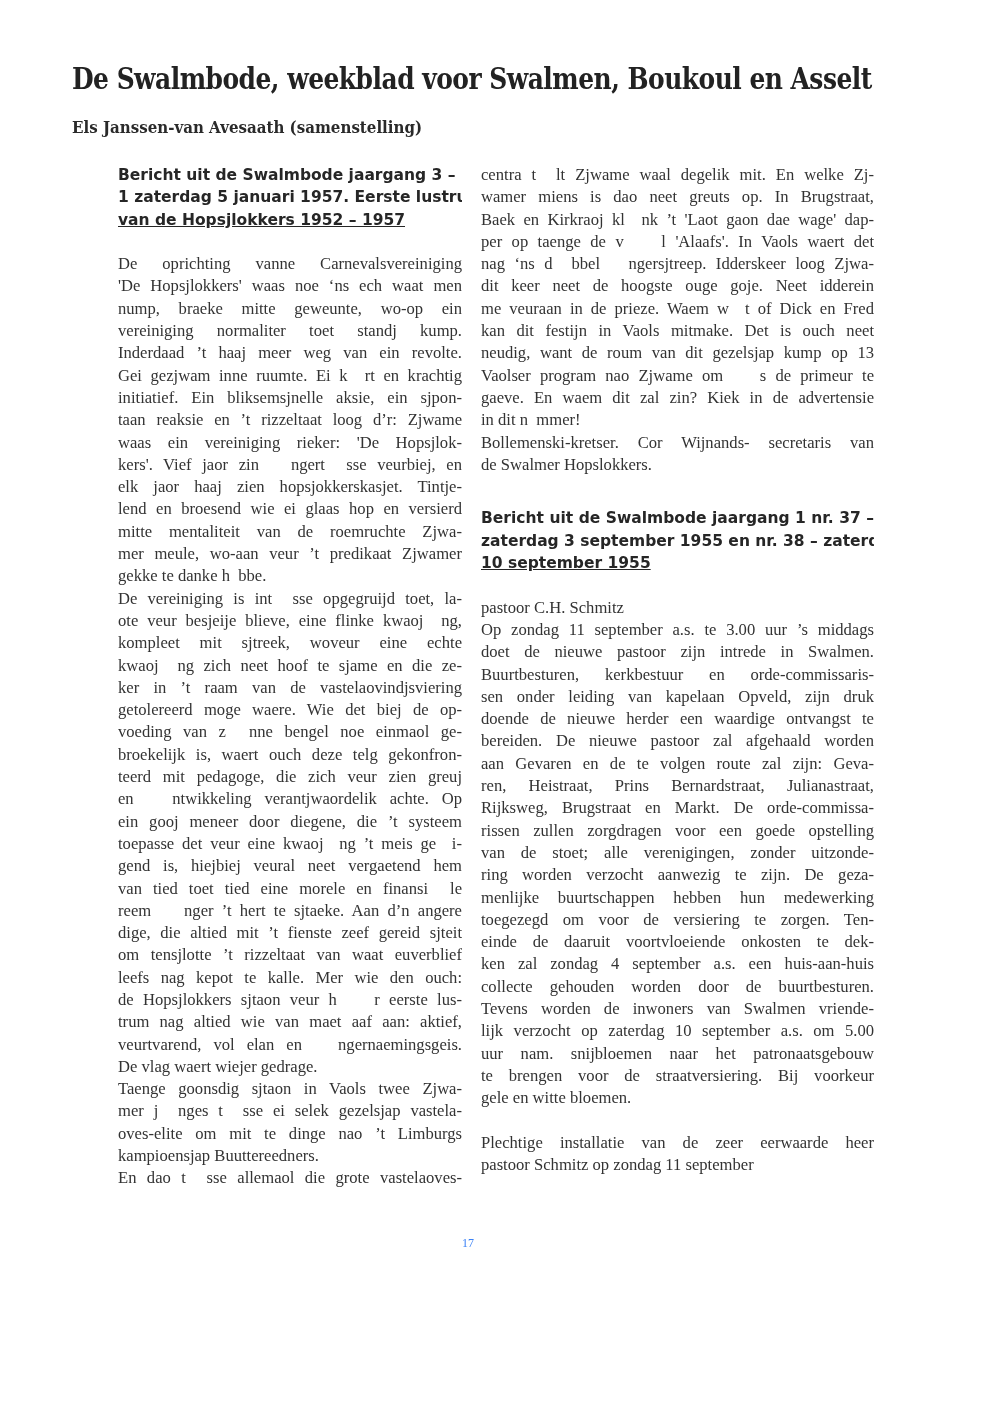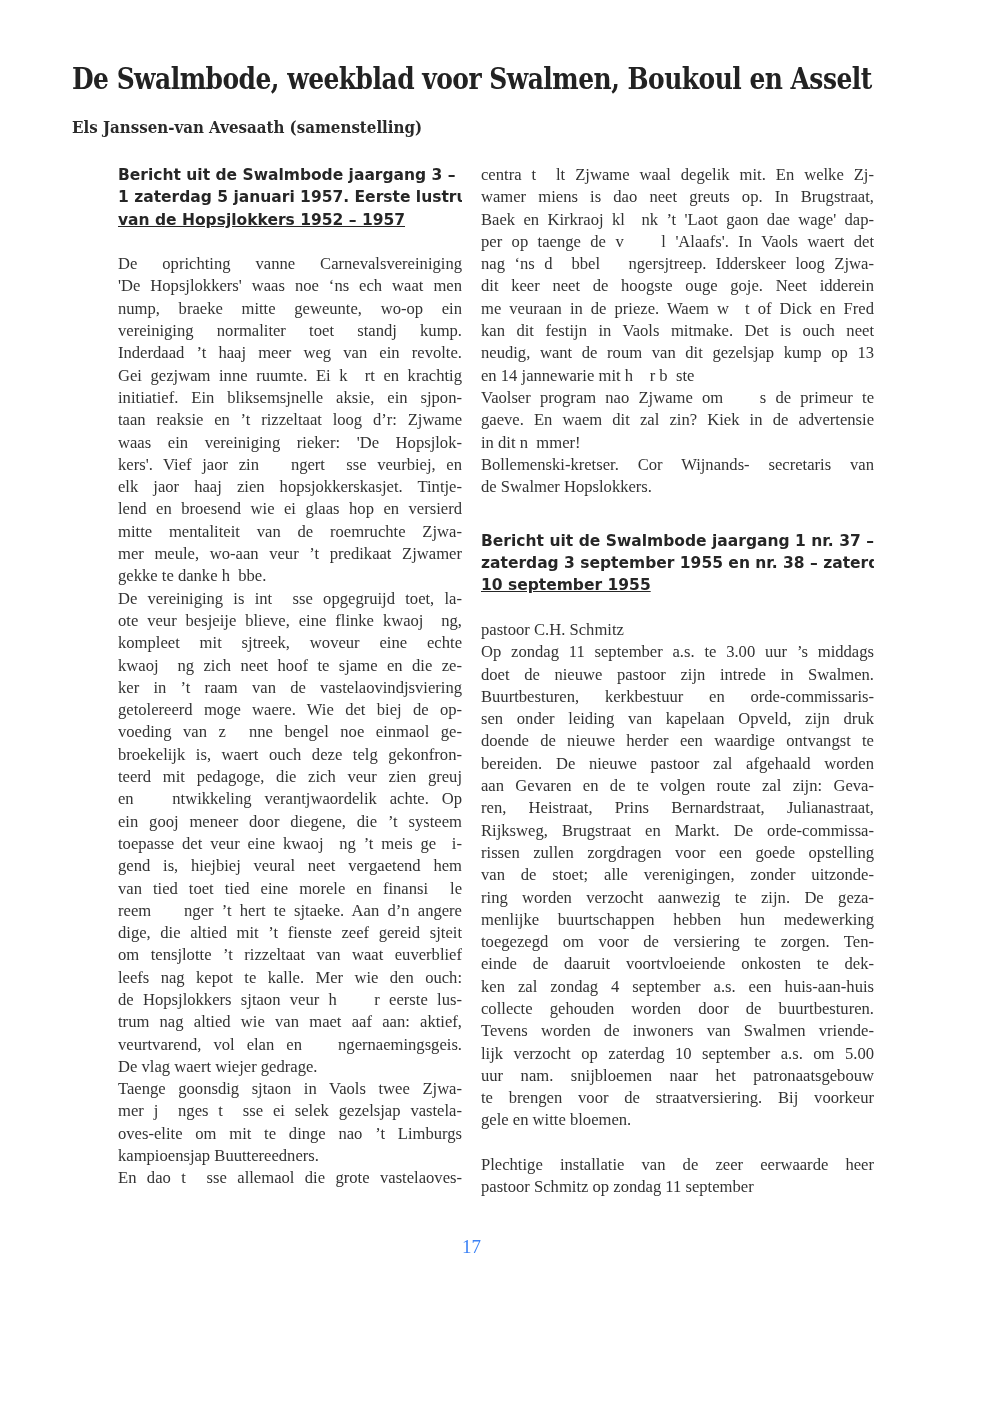--- a/index.html
+++ b/index.html
@@ -31,21 +31,21 @@
   }
   .line.last { text-align-last: left; }
   .hline {
     white-space: pre; text-align: justify; text-align-last: justify;
     height: 22.3px; overflow: hidden;
   }
   .hline.last { text-align-last: left; text-decoration: underline; }
   .gap { height: 22.3px; }
   .pagenum {
     position: absolute; left: 462px; top: 1236px;
-    font-family: "Liberation Serif", serif; font-size: 19px; color: #3b82f6;
+    font-family: "Liberation Serif", serif; font-size: 12px; color: #3b82f6;
   }
 </style>
 </head>
 <body>
 
 <div class="title">De Swalmbode, weekblad voor Swalmen, Boukoul en Asselt</div>
 <div class="subtitle">Els Janssen-van Avesaath (samenstelling)</div>
 
 <div class="col col-left">
   <div class="heading">
@@ -104,21 +104,20 @@
   <div>
     <div class="line">centra t  lt Zjwame waal degelik mit. En welke Zj-</div>
     <div class="line">wamer miens is dao neet greuts op. In Brugstraat,</div>
     <div class="line">Baek en Kirkraoj kl  nk ’t 'Laot gaon dae wage' dap-</div>
     <div class="line">per op taenge de v    l 'Alaafs'. In Vaols waert det</div>
     <div class="line">nag ‘ns d  bbel   ngersjtreep. Idderskeer loog Zjwa-</div>
     <div class="line">dit keer neet de hoogste ouge goje. Neet idderein</div>
     <div class="line">me veuraan in de prieze. Waem w  t of Dick en Fred</div>
     <div class="line">kan dit festijn in Vaols mitmake. Det is ouch neet</div>
     <div class="line">neudig, want de roum van dit gezelsjap kump op 13</div>
-    <div class="line last">en 14 jannewarie mit h    r b  ste</div>
     <div class="line">Vaolser program nao Zjwame om    s de primeur te</div>
     <div class="line">gaeve. En waem dit zal zin? Kiek in de advertensie</div>
     <div class="line last">in dit n  mmer!</div>
     <div class="line">Bollemenski-kretser. Cor Wijnands- secretaris van</div>
     <div class="line last">de Swalmer Hopslokkers.</div>
   </div>
 
   <div class="gap"></div>
   <div class="gap" style="height:9px"></div>
 

